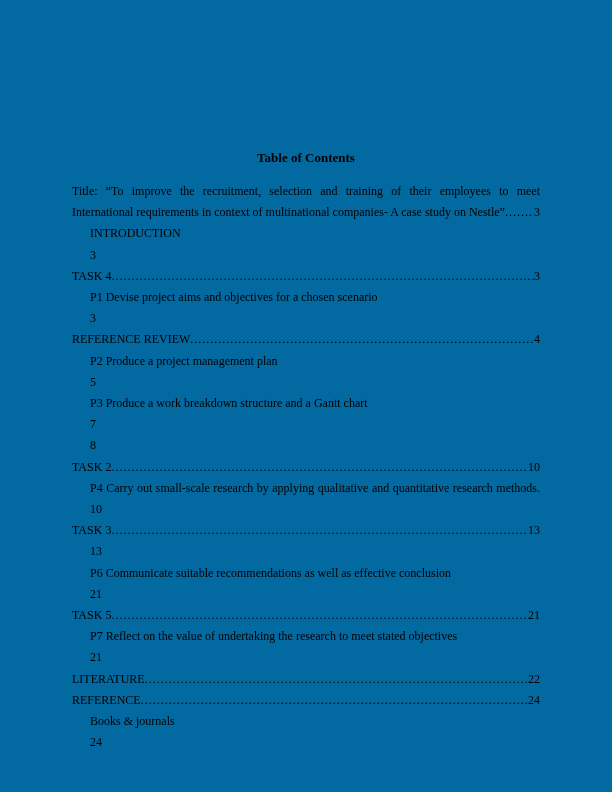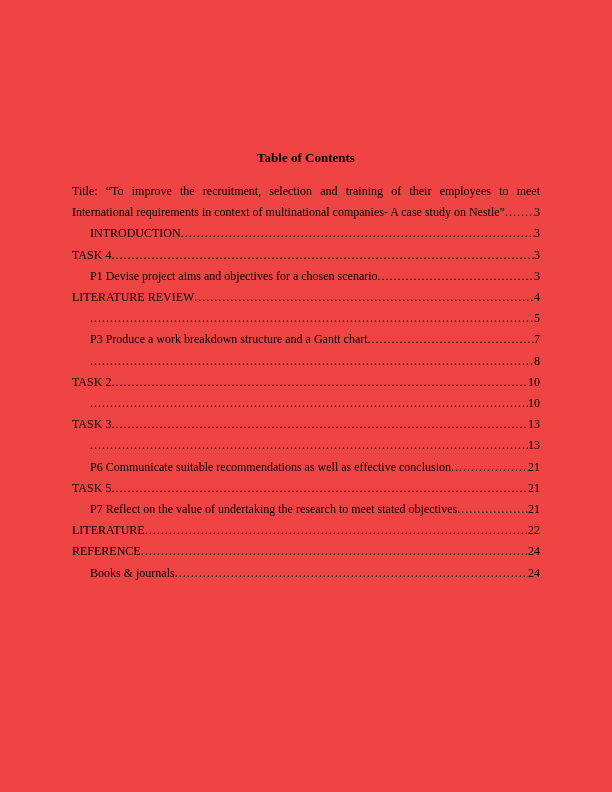--- a/index.html
+++ b/index.html
@@ -1,21 +1,21 @@
 <!DOCTYPE html>
 <html><head>
 <meta charset="utf-8">
 <style>
   * { margin: 0; padding: 0; box-sizing: border-box; }
   html, body { background: #ffffff; }
   .page {
     position: relative;
     width: 612px;
     height: 792px;
-    background: #ef4444;
+    background: #0369a1;
     padding: 150px 72px 0 72px;
     font-family: "Liberation Serif", "DejaVu Serif", serif;
     font-size: 12px;
     color: #000000;
     overflow: hidden;
   }
   .doc-title {
     text-align: center;
     font-weight: bold;
     font-size: 13px;
@@ -26,21 +26,21 @@
     display: flex;
     align-items: baseline;
     line-height: 21.2px;
     width: 100%;
   }
   .toc-line.justify {
     display: block;
     text-align: justify;
     text-align-last: justify;
   }
-  .toc-line.indent { padding-left: 18px; }
+  .toc-line.indent { padding-left: 18px; flex-direction: column; }
   .toc-text {
     flex: 0 1 auto;
     min-width: 0;
     white-space: nowrap;
   }
   .toc-line.justify .toc-text { white-space: normal; }
   .toc-dots {
     flex: 1 1 0;
     min-width: 0;
     overflow: hidden;
@@ -73,43 +73,45 @@
         <span class="toc-text">TASK 4</span>
         <span class="toc-dots">............................................................................................................................................................................................................................................................................................................</span>
         <span class="toc-page">3</span>
       </div>
       <div class="toc-line indent">
         <span class="toc-text">P1 Devise project aims and objectives for a chosen scenario</span>
         <span class="toc-dots">............................................................................................................................................................................................................................................................................................................</span>
         <span class="toc-page">3</span>
       </div>
       <div class="toc-line">
-        <span class="toc-text">LITERATURE REVIEW</span>
+        <span class="toc-text">REFERENCE REVIEW</span>
         <span class="toc-dots">............................................................................................................................................................................................................................................................................................................</span>
         <span class="toc-page">4</span>
       </div>
       <div class="toc-line indent">
+        <span class="toc-text">P2 Produce a project management plan</span>
         <span class="toc-dots">............................................................................................................................................................................................................................................................................................................</span>
         <span class="toc-page">5</span>
       </div>
       <div class="toc-line indent">
         <span class="toc-text">P3 Produce a work breakdown structure and a Gantt chart</span>
         <span class="toc-dots">............................................................................................................................................................................................................................................................................................................</span>
         <span class="toc-page">7</span>
       </div>
       <div class="toc-line indent">
         <span class="toc-text"></span>
         <span class="toc-dots">............................................................................................................................................................................................................................................................................................................</span>
         <span class="toc-page">8</span>
       </div>
       <div class="toc-line">
         <span class="toc-text">TASK 2</span>
         <span class="toc-dots">............................................................................................................................................................................................................................................................................................................</span>
         <span class="toc-page">10</span>
       </div>
+      <div class="toc-line indent justify"><span class="toc-text">P4 Carry out small-scale research by applying qualitative and quantitative research methods.</span></div>
       <div class="toc-line indent">
         <span class="toc-text"></span>
         <span class="toc-dots">............................................................................................................................................................................................................................................................................................................</span>
         <span class="toc-page">10</span>
       </div>
       <div class="toc-line">
         <span class="toc-text">TASK 3</span>
         <span class="toc-dots">............................................................................................................................................................................................................................................................................................................</span>
         <span class="toc-page">13</span>
       </div>

